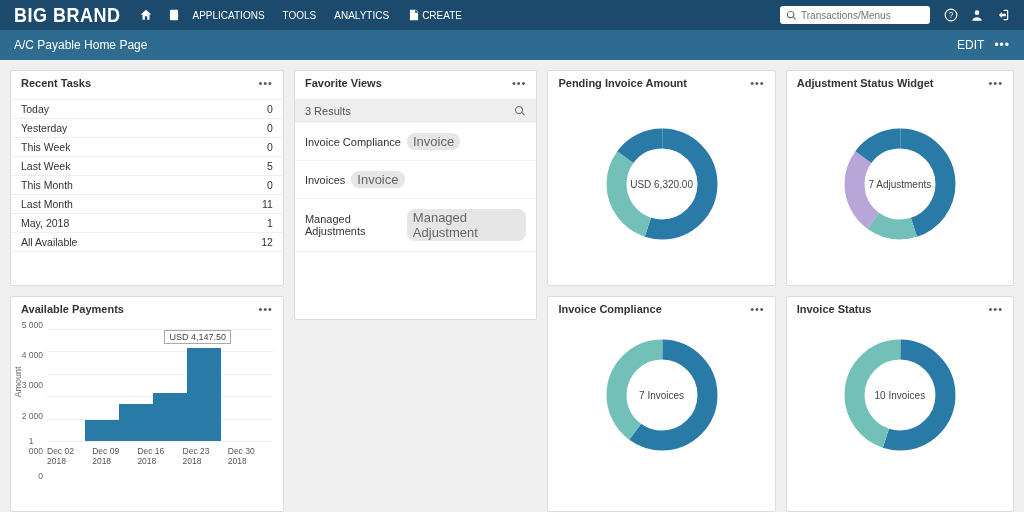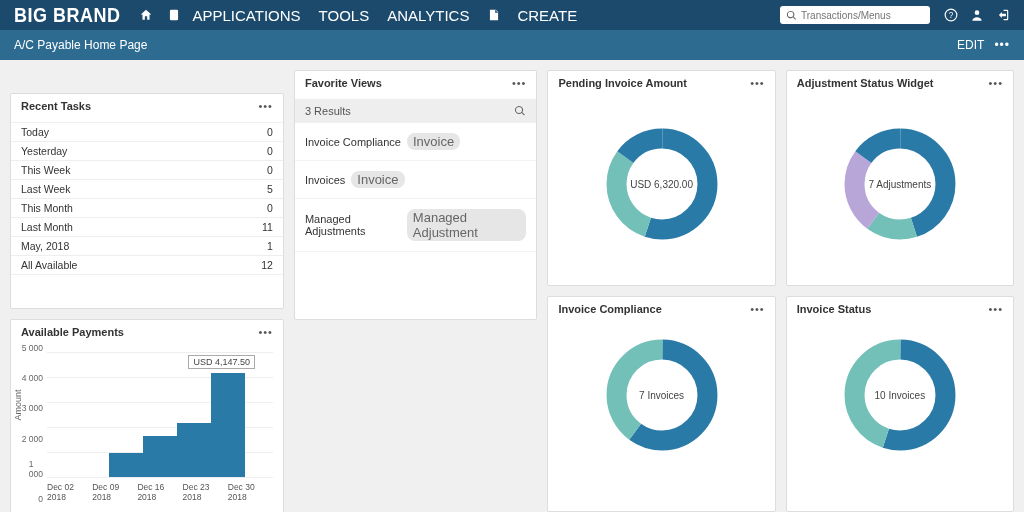--- a/index.html
+++ b/index.html
@@ -1,20 +1,20 @@
 <!DOCTYPE html>
 <html><head>
 <meta charset="utf-8">
 <style>
 * { box-sizing: border-box; margin: 0; padding: 0; }
 body { font-family: Arial, Helvetica, sans-serif; background: #f0f0f0; width: 1024px; height: 512px; overflow: hidden; font-size: 11px; color: #333; }
 .topbar { background: #1b4a6d; height: 30px; display: flex; align-items: center; padding: 0 14px; color: #fff; }
 .brand { font-family: 'Arial Black', sans-serif; font-size: 18px; letter-spacing: 0.5px; margin-right: 18px; font-weight: 900; transform: scaleY(1.1); }
 .navicons, .navlinks { display: flex; align-items: center; gap: 14px; }
-.navlinks { margin-left: 12px; gap: 18px; font-size: 15px; font-weight: 500; }
+.navlinks { margin-left: 12px; gap: 18px; font-size: 10px; font-weight: 500; }
 .navlinks a { color: #fff; text-decoration: none; cursor: pointer; }
 .topbar .icon { cursor: pointer; display: inline-flex; }
 .spacer { flex: 1; }
 .searchwrap { display: flex; align-items: center; background: #fff; border-radius: 3px; height: 18px; padding: 0 6px; min-width: 150px; }
 .searchwrap input { border: none; outline: none; font-size: 10px; width: 120px; color: #888; }
 .titlebar { background: #2e6b91; height: 30px; color: #fff; display: flex; align-items: center; padding: 0 14px; font-size: 12px; }
 .titlebar .right { display: flex; align-items: center; gap: 10px; font-size: 12px; }
 .grid { display: flex; gap: 10px; padding: 10px 10px 0 10px; }
 .col { display: flex; flex-direction: column; gap: 10px; }
 .col1 { flex: 1.8; }
@@ -32,21 +32,21 @@
 .favrow { padding: 10px 10px; border-bottom: 1px solid #f3f3f3; font-size: 11px; display: flex; align-items: center; gap: 6px; }
 .tag { background: #e6e6e6; color: #666; font-size: 13px; padding: 1px 6px; border-radius: 8px; }
 
 .donut-card .body { display: flex; align-items: center; justify-content: center; height: 170px; position: relative; }
 .donut-card.tall .body { height: 140px; }
 .donut { width: 120px; height: 120px; }
 .donut-label { position: absolute; text-align: center; font-size: 10px; color: #444; }
 
 .barchart { position: relative; height: 175px; padding: 4px 10px 4px 36px; }
 .ylab { position: absolute; left: 2px; top: 50%; transform: rotate(-90deg) translateX(50%); transform-origin: left top; font-size: 9px; color: #666; }
-.plot { position: relative; height: 126px; border-bottom: 1px solid #ccc; display: flex; align-items: flex-end; justify-content: center; padding: 0 4px; }
+.plot { position: relative; height: 113px; border-bottom: 1px solid #ccc; display: flex; align-items: flex-end; justify-content: flex-start; padding: 0 4px; }
 .gridlines { position: absolute; inset: 0; }
 .gridlines div { position: absolute; left: 0; right: 0; border-top: 1px solid #eee; }
 .bar { width: 34px; background: #2a7aa8; position: relative; }
 .xlabels { display: flex; justify-content: space-around; font-size: 8.5px; color: #555; margin-top: 4px; }
 .yticks { position: absolute; left: 6px; top: 0; bottom: 24px; width: 26px; }
 .yticks span { position: absolute; right: 0; font-size: 8.5px; color: #666; transform: translateY(-50%); }
 .tooltip { position: absolute; top: -18px; right: -10px; background: #fff; border: 1px solid #aaa; font-size: 9px; padding: 1px 4px; white-space: nowrap; color: #444; }
 svg { display: block; }
 .smicon { width: 14px; height: 14px; fill: #fff; }
 .righticons { display: flex; gap: 12px; margin-left: 14px; }
@@ -65,21 +65,21 @@
     <span class="icon">
         <svg class="smicon" viewBox="0 0 24 24">
           <path d="M7 3h10a2 2 0 012 2v14a2 2 0 01-2 2H7a2 2 0 01-2-2V5a2 2 0 012-2zm2 4h6v2H9zm0 4h6v2H9z"></path>
         </svg>
       </span>
   </div>
   <div class="navlinks">
     <a>APPLICATIONS</a>
     <a>TOOLS</a>
     <a>ANALYTICS</a>
-    <span class="icon" style="display:inline-flex;align-items:center;gap:16px;">
+    <span class="icon" style="display:inline-flex;align-items:center;gap:1px;">
         <svg class="smicon" viewBox="0 0 24 24">
           <path d="M5 3h10l4 4v14H5zM14 3v5h5"></path>
         </svg>
         <span>CREATE</span>
       </span>
   </div>
   <div class="spacer"></div>
   <div class="searchwrap">
     <svg viewBox="0 0 24 24" width="11" height="11" style="fill:#555;margin-right:4px;">
         <path d="M10 2a8 8 0 105.3 14l5 5 1.4-1.4-5-5A8 8 0 0010 2zm0 2a6 6 0 110 12 6 6 0 010-12z"></path>
@@ -112,21 +112,21 @@
   <div class="spacer"></div>
   <div class="right">
     <span style="cursor:pointer;">EDIT</span>
     <span class="dots" style="color:#fff;">•••</span>
   </div>
 </div>
 
 <div class="grid">
 
   <div class="col col1">
-    <div class="card" style="height:216px;margin-top:23px;">
+    <div class="card" style="height:216px;">
       <div class="card-header">
         <h3>Recent Tasks</h3>
         <span class="dots">•••</span>
       </div>
       <div class="tasklist" id="tasklist">
           <div class="taskrow">
             <span>Today</span>
             <span>0</span>
           </div>
           <div class="taskrow">

